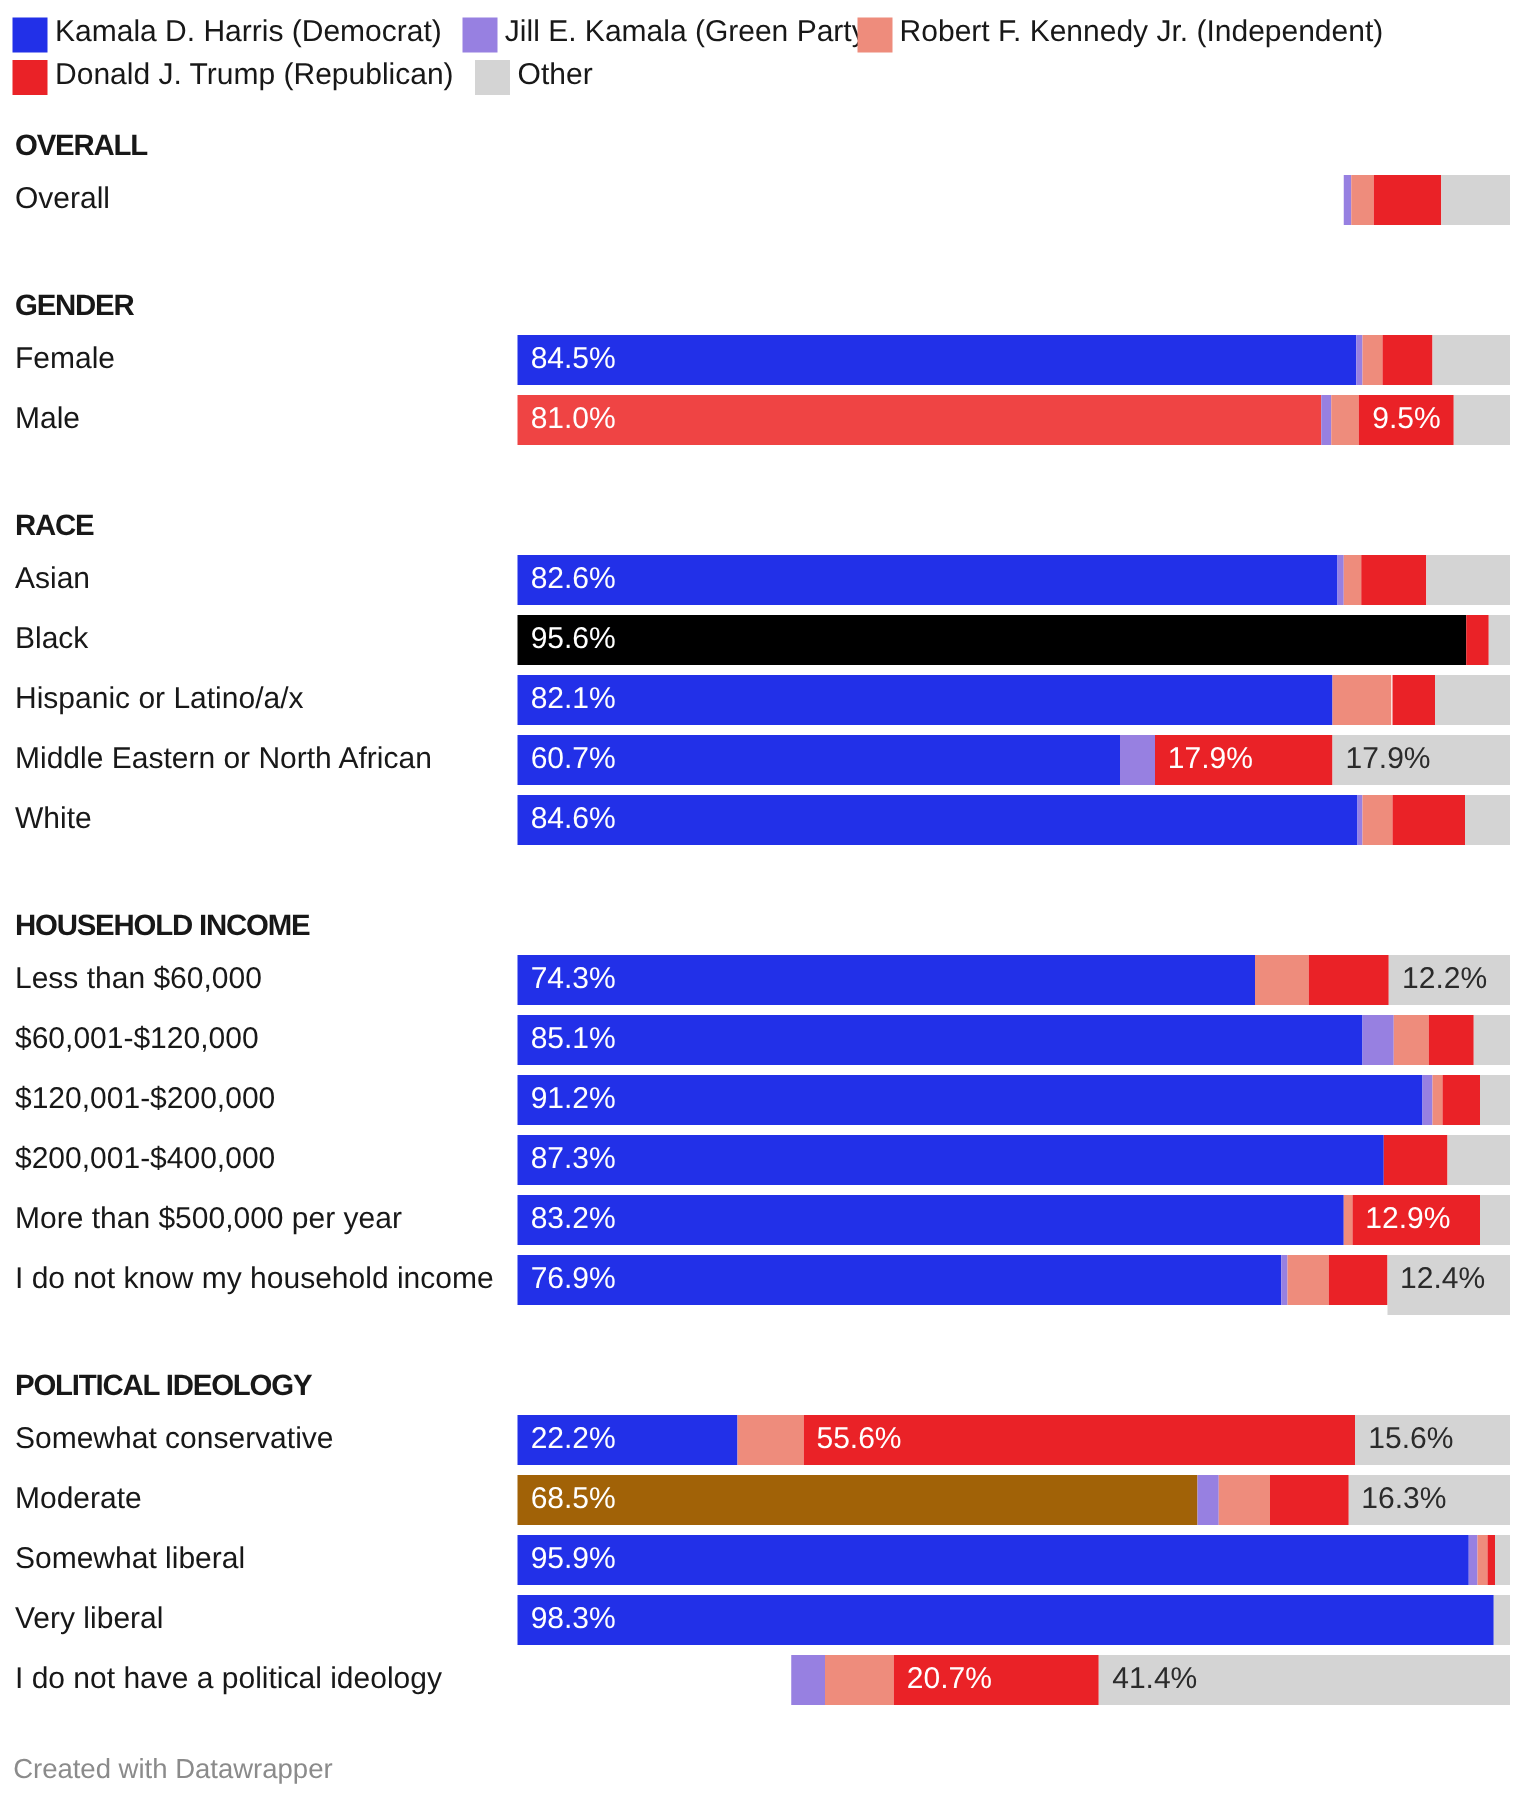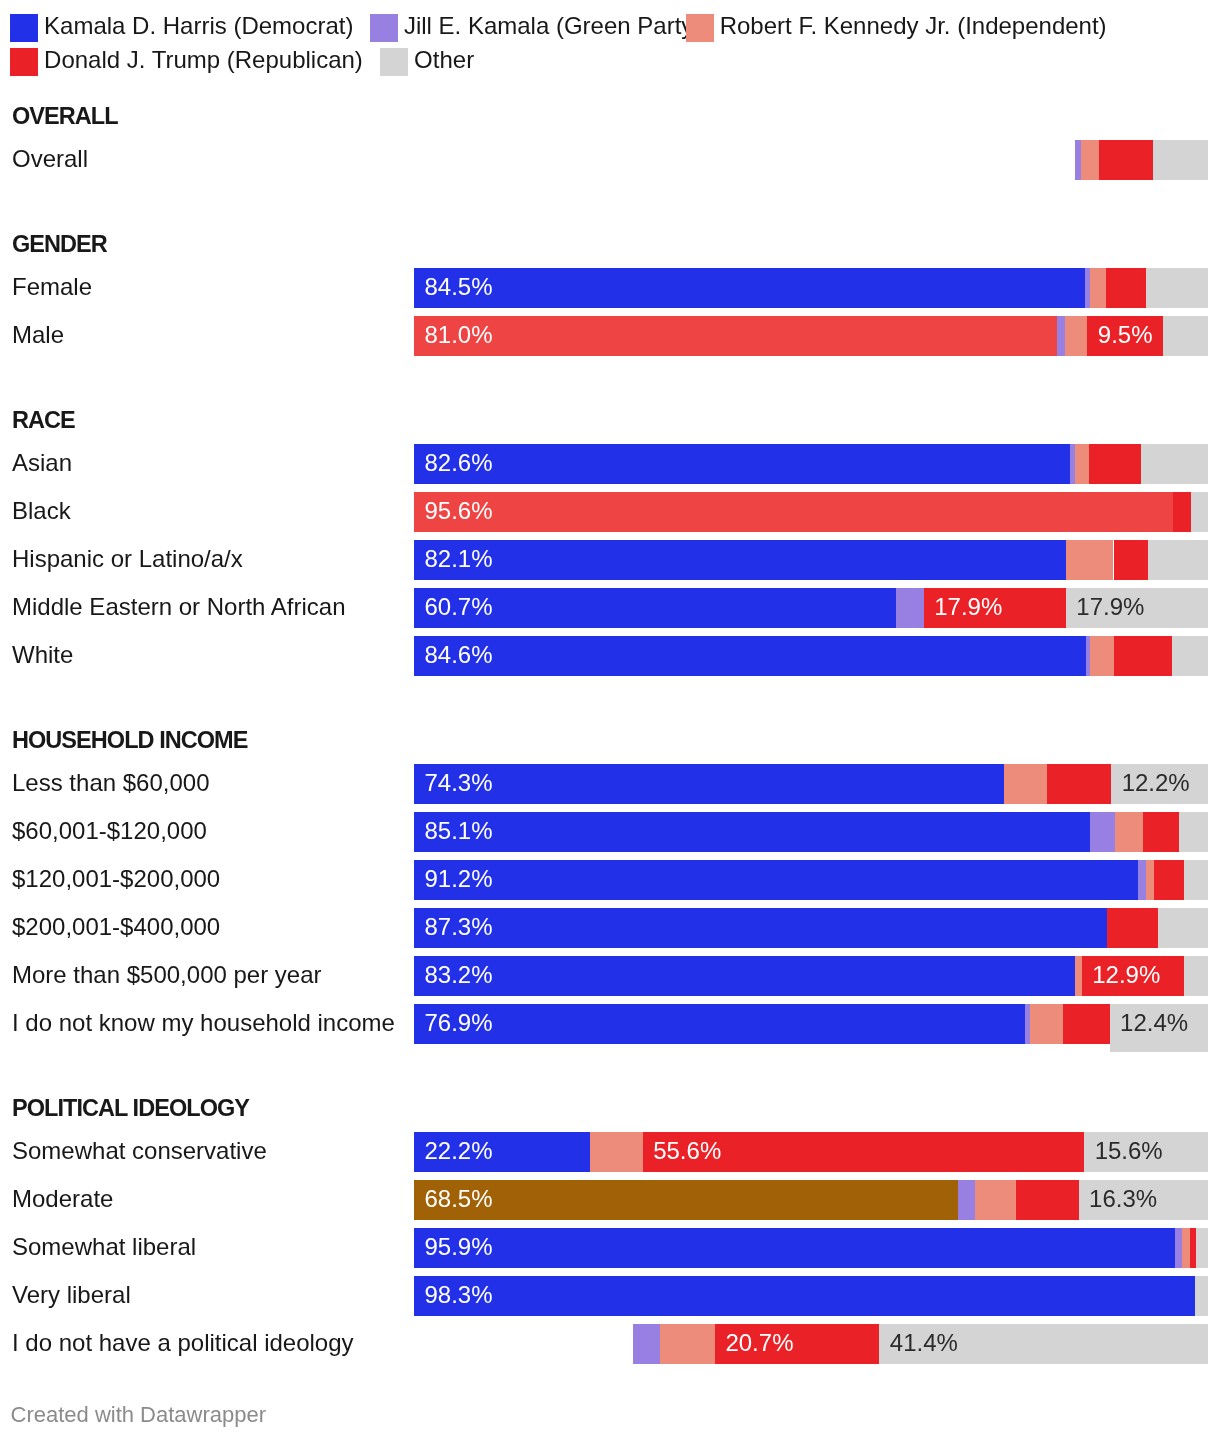--- a/index.html
+++ b/index.html
@@ -136,21 +136,21 @@
           </div>
           <div class="seg" style="left:674.9px;width:51.61px;height:39.6px;background:#ea2227">
           </div>
           <div class="seg" style="left:726.51px;width:67.49px;height:39.6px;background:#d4d4d4">
           </div>
         </div>
       </div>
       <div class="row" style="top:492.4px;height:39.6px">
         <div class="row-label" style="top:-1.1px;height:39.6px;line-height:39.6px">Black</div>
         <div class="bar" style="height:39.6px">
-          <div class="seg" style="left:0px;width:759.064px;height:39.6px;background:#ef4444">
+          <div class="seg" style="left:0px;width:759.064px;height:39.6px;background:#000000">
             <span class="vlabel lt" style="top:-1.1px;height:39.6px;line-height:39.6px">95.6%</span>
           </div>
           <div class="seg" style="left:759.064px;width:17.468px;height:39.6px;background:#ea2227">
           </div>
           <div class="seg" style="left:776.532px;width:17.468px;height:39.6px;background:#d4d4d4">
           </div>
         </div>
       </div>
       <div class="row" style="top:540.4px;height:39.6px">
         <div class="row-label" style="top:-1.1px;height:39.6px;line-height:39.6px">Hispanic or Latino/a/x</div>

